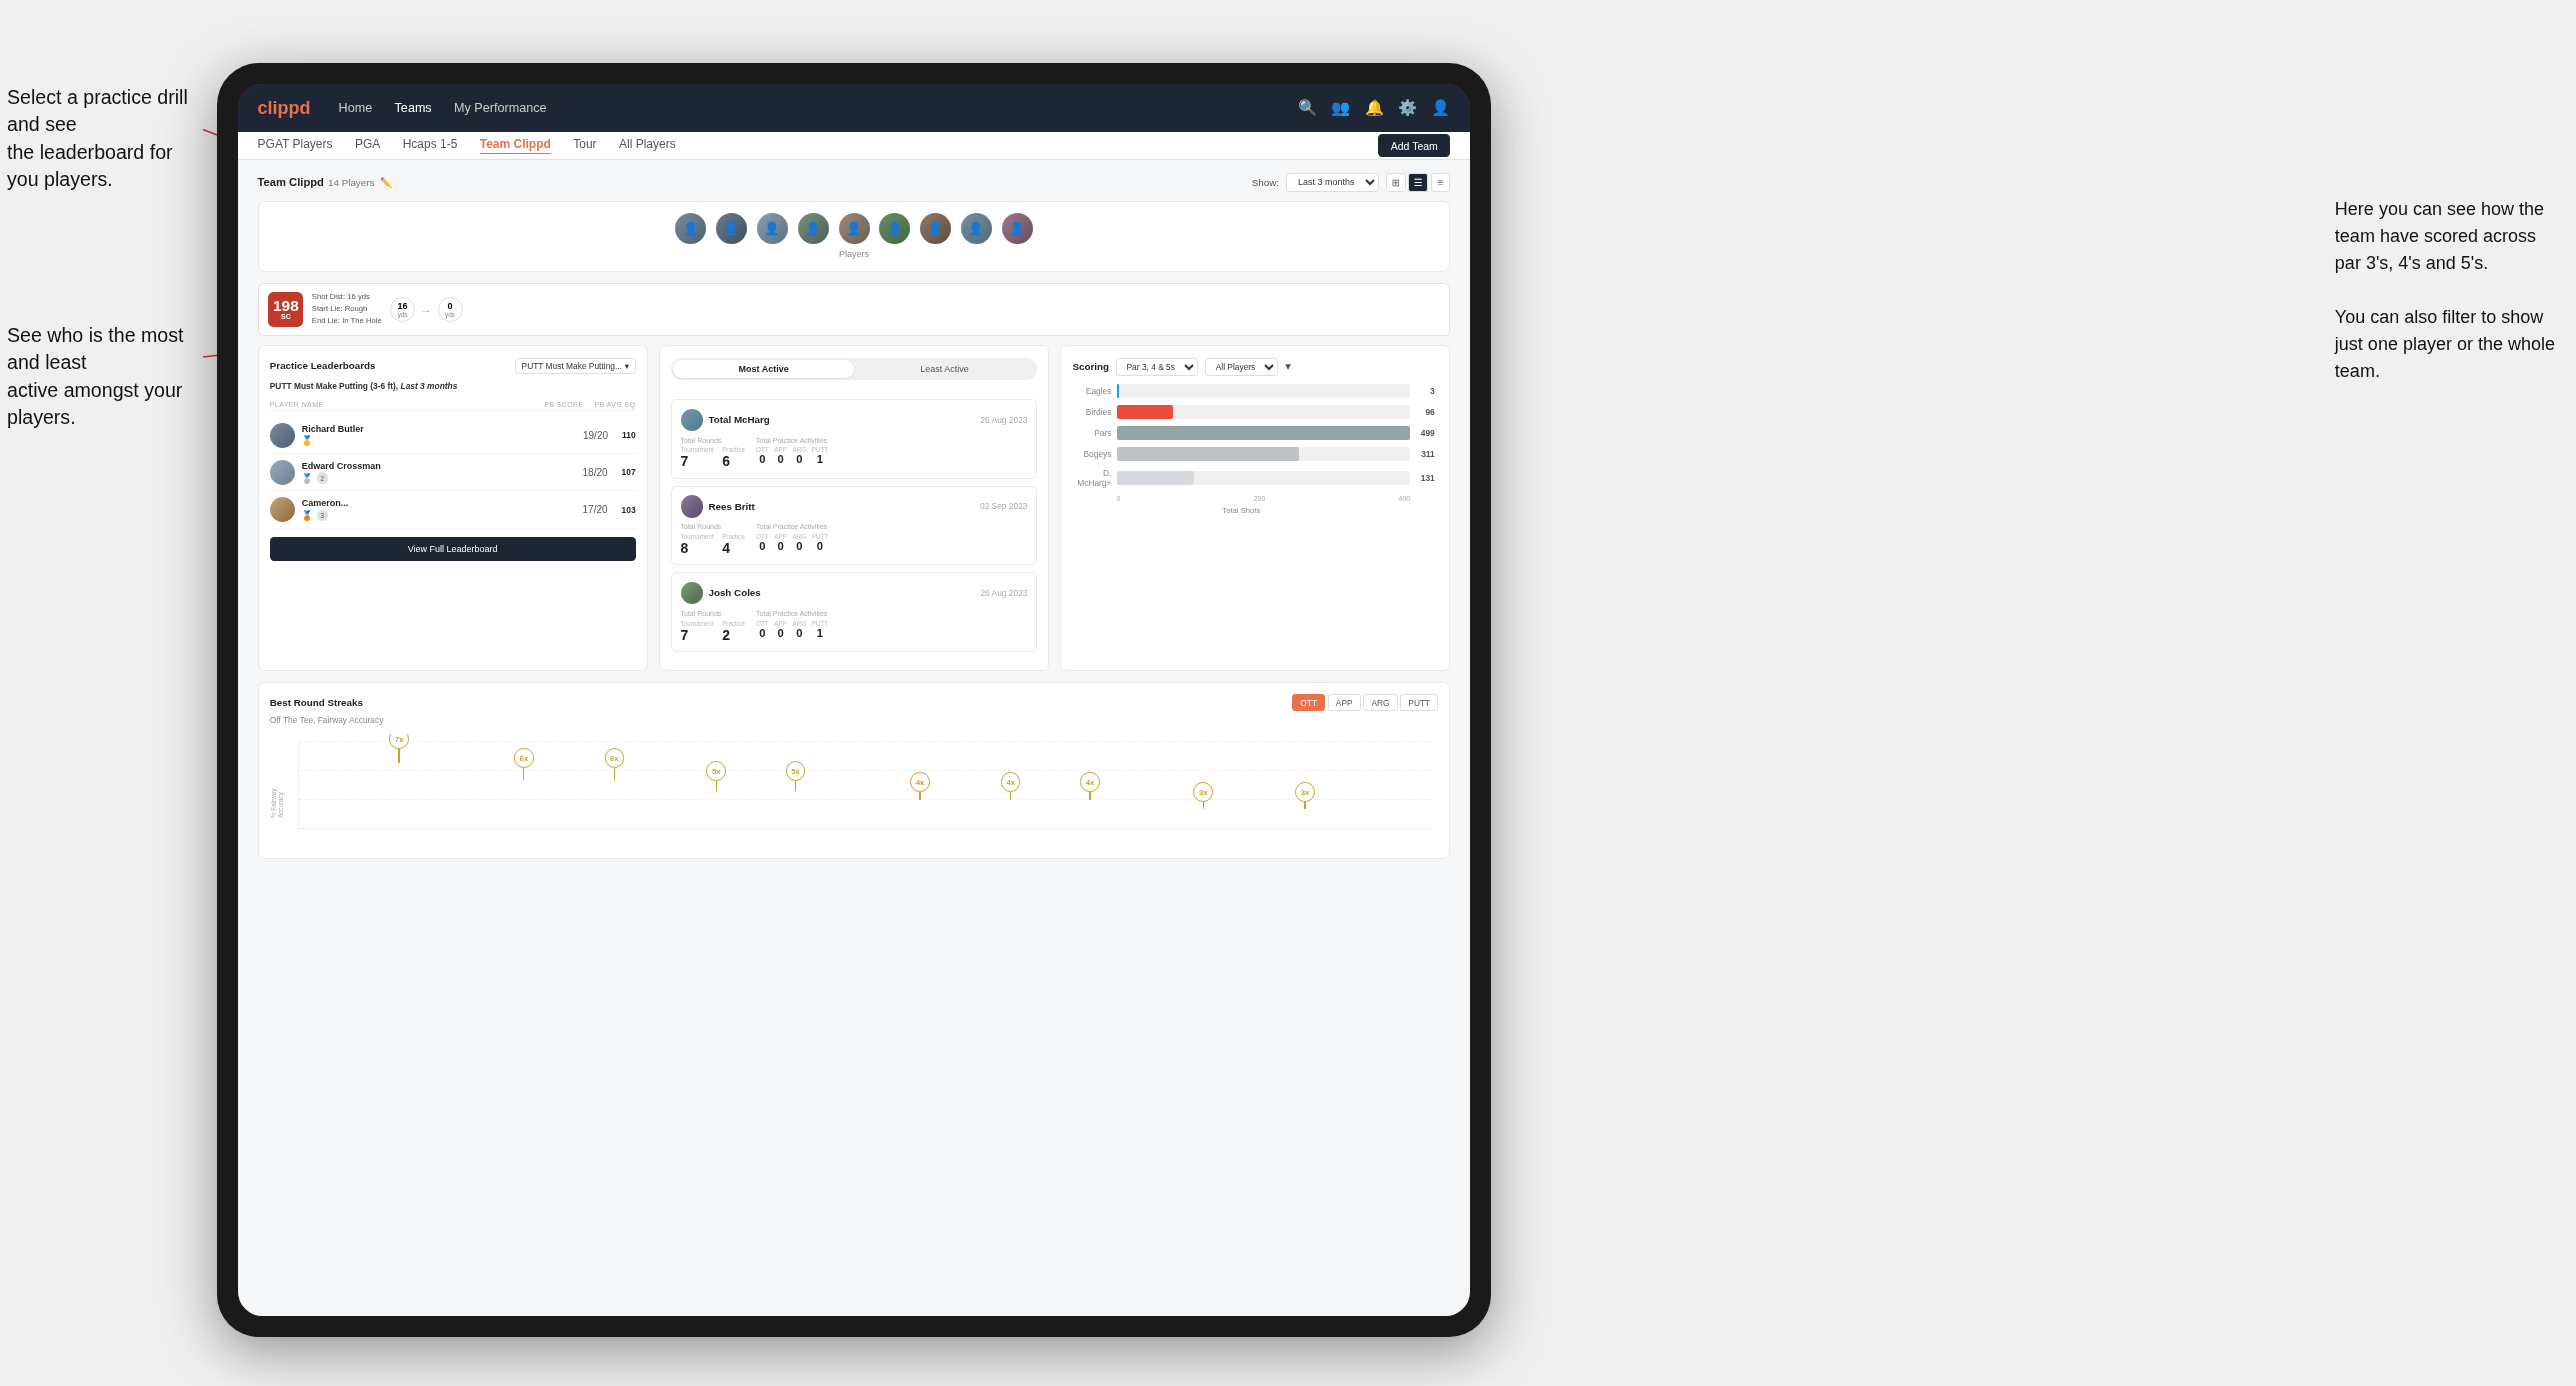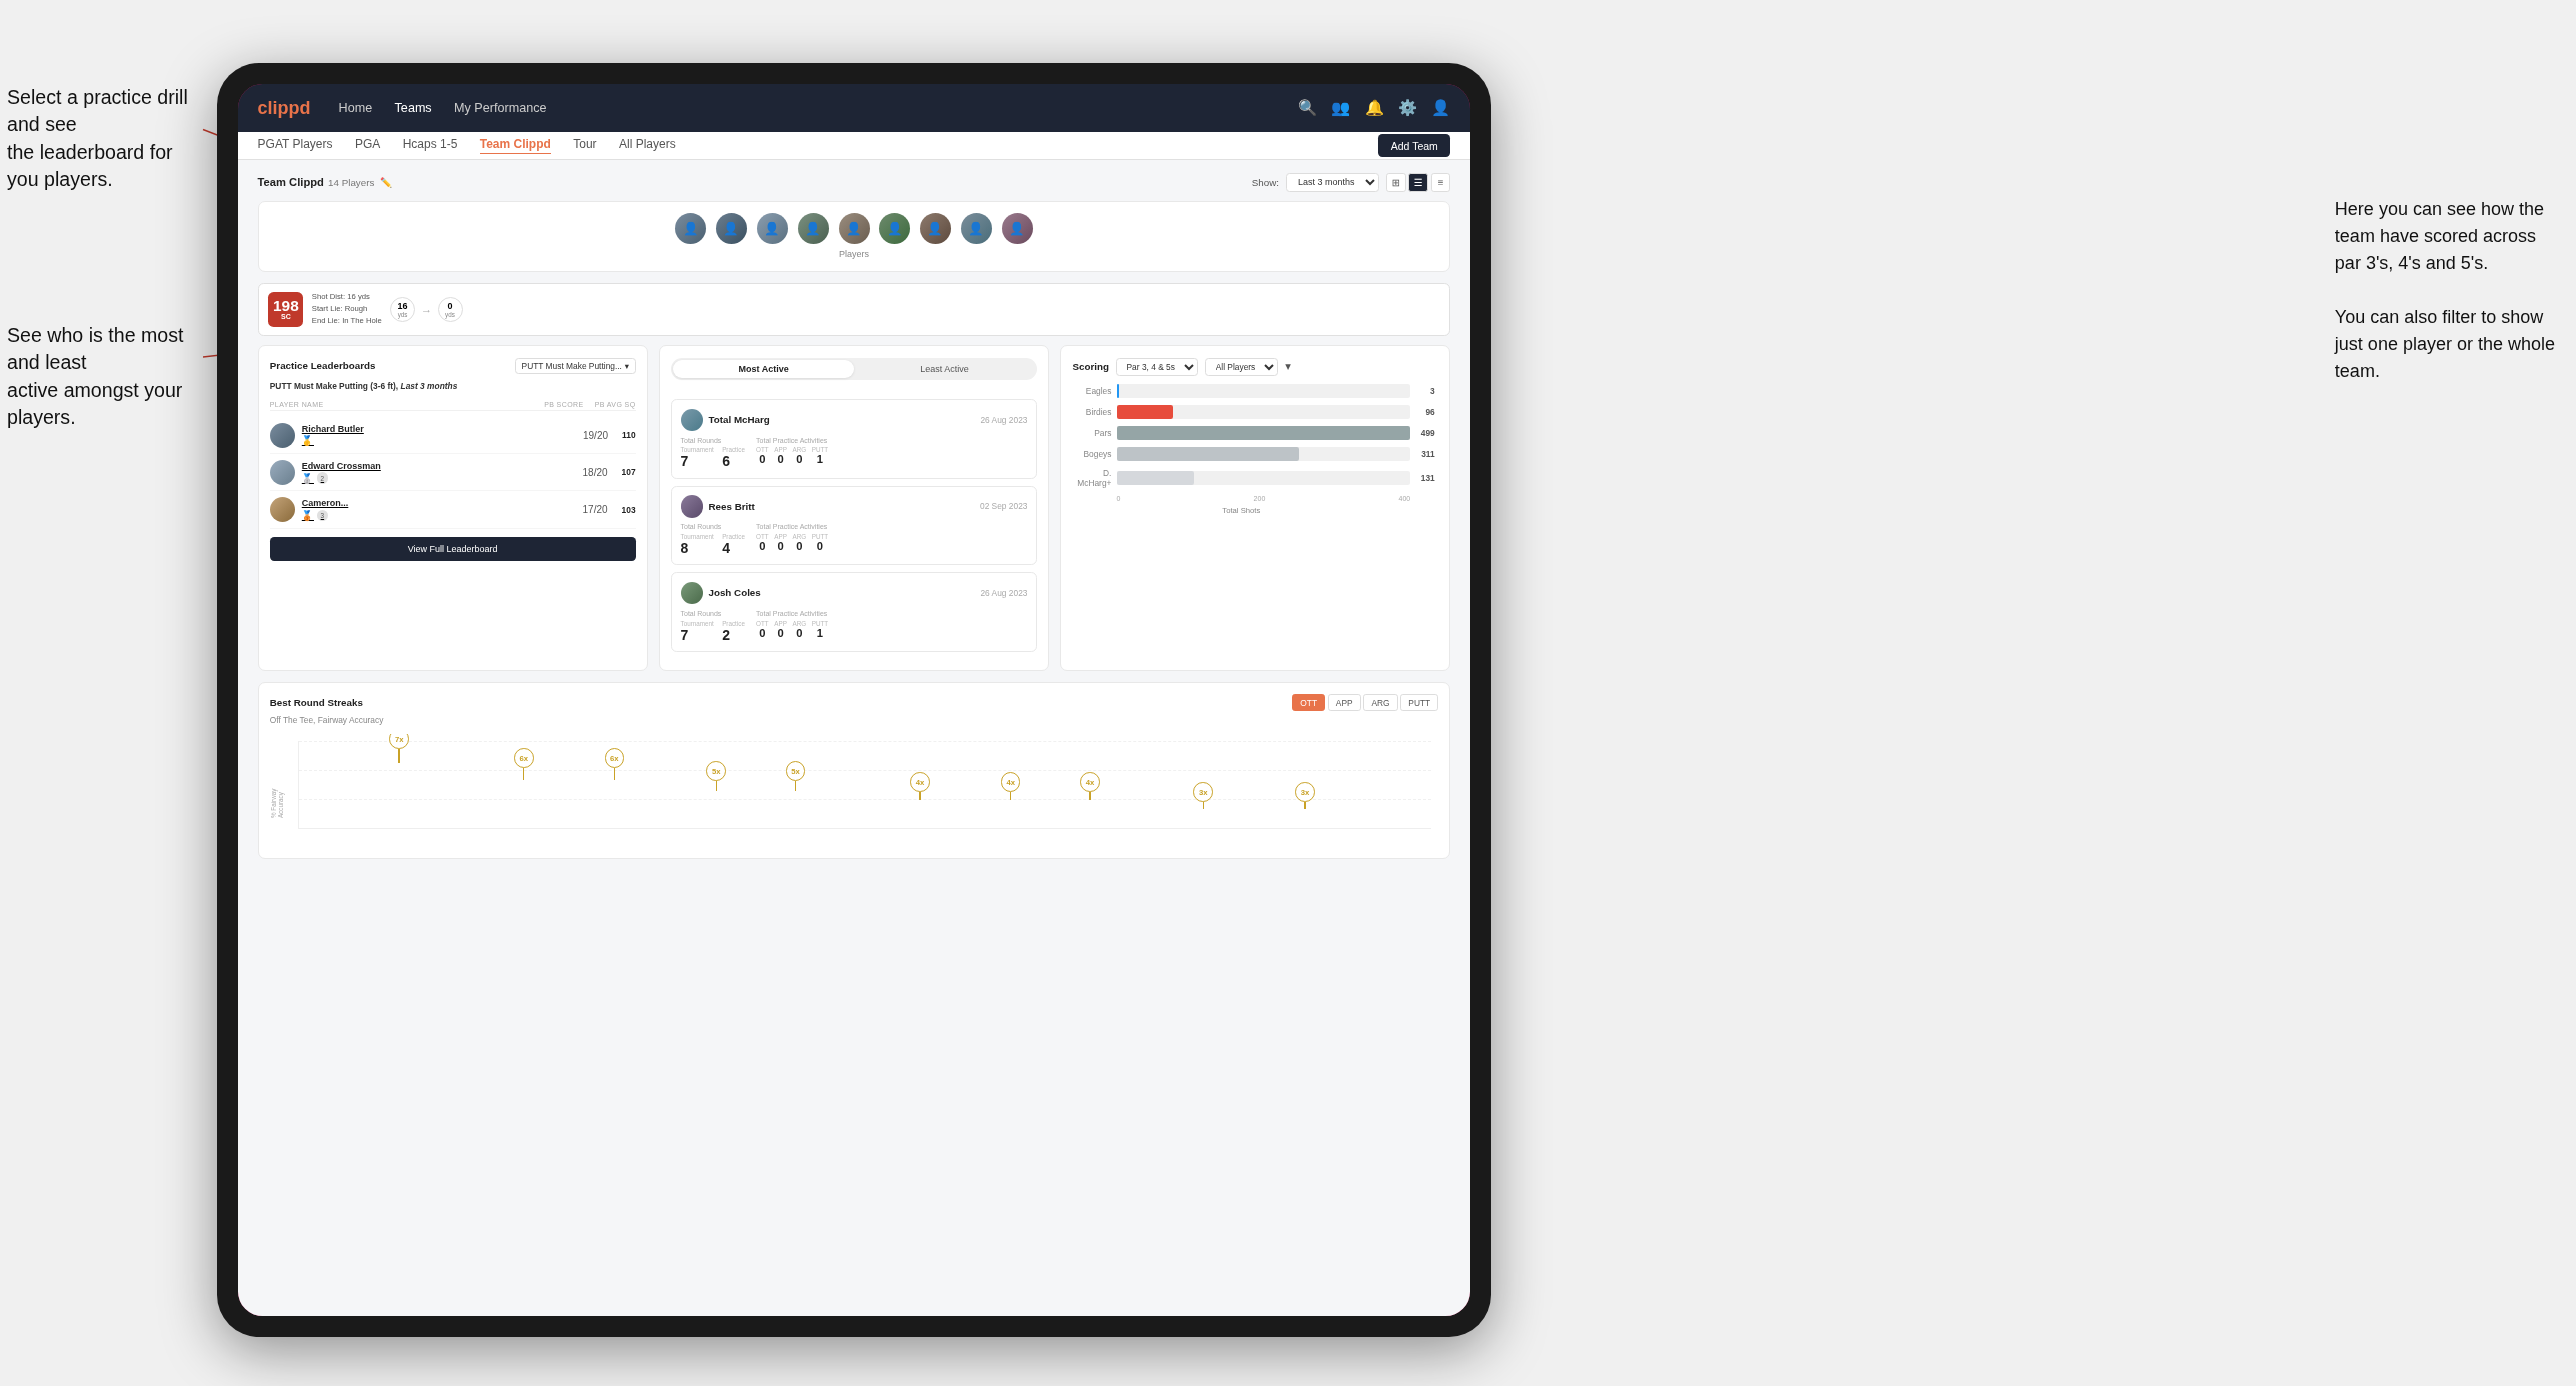--- a/index.html
+++ b/index.html
@@ -312,21 +312,21 @@
       border-bottom: 0.7px solid #f5f5f5;
       gap: 7px;
     }
     .lb-avatar {
       width: 25px;
       height: 25px;
       border-radius: 50%;
       background: linear-gradient(135deg, #8899aa, #667788);
       flex-shrink: 0;
     }
-    .lb-info { flex: 1; text-decoration: underline; }
+    .lb-info { flex: 1; }
     .lb-name { font-size: 9px; font-weight: 600; color: #222; }
     .lb-badge {
       display: flex;
       align-items: center;
       gap: 2.8px;
       margin-top: 1.4px;
     }
     .lb-medal {
       font-size: 9.8px;
     }

